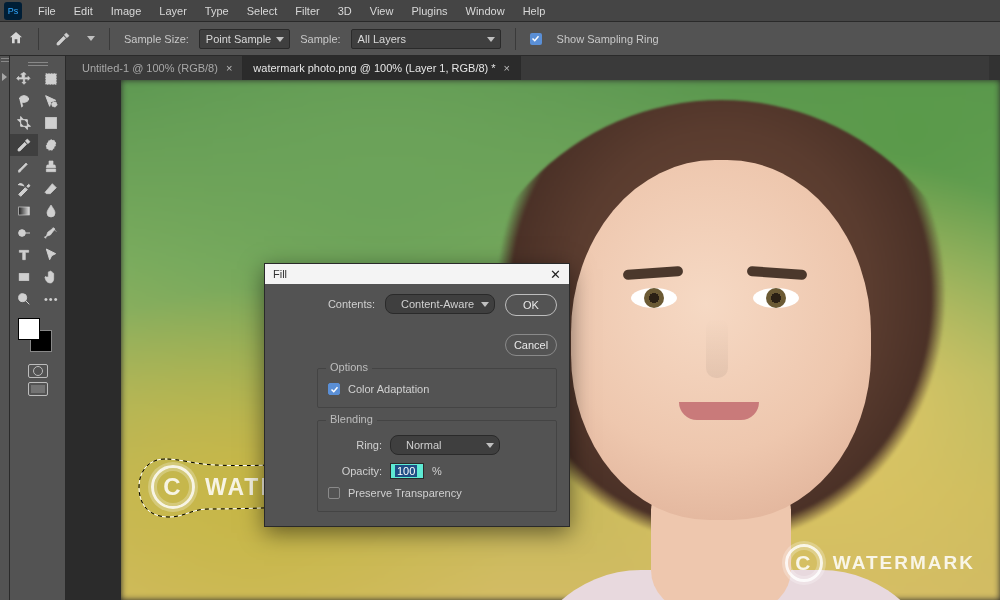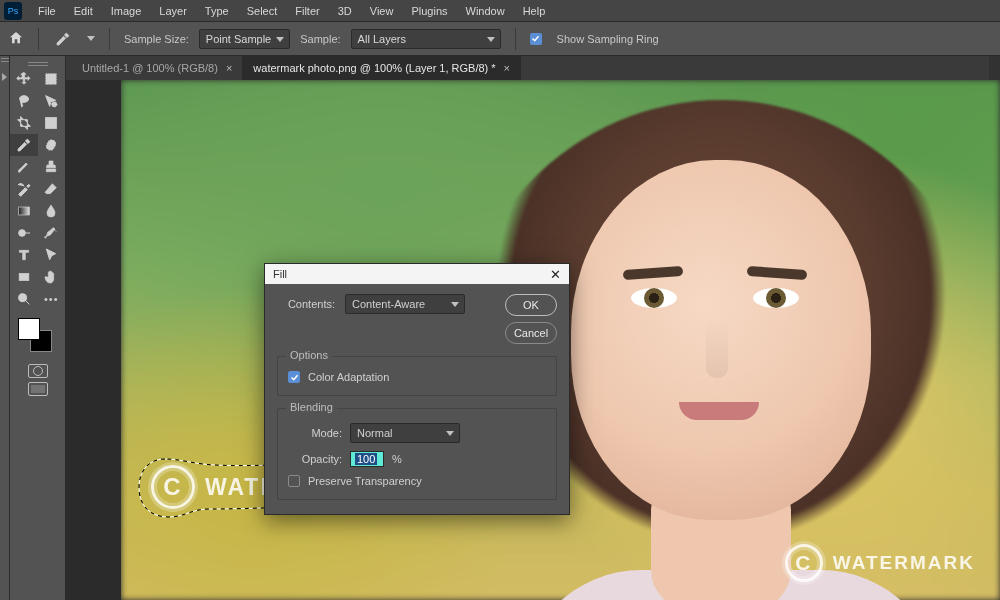--- a/index.html
+++ b/index.html
@@ -95,26 +95,26 @@
 
 .ants{position:absolute;left:14px;top:373px;width:260px;height:70px;pointer-events:none;}
 .ants svg{width:100%;height:100%;overflow:visible;}
 .ants path{fill:none;stroke:#000;stroke-width:1;stroke-dasharray:4 4;}
 .ants path.white{stroke:#fff;stroke-dashoffset:4;}
 
 
 .dialog{position:absolute;left:143px;top:183px;width:306px;background:#535353;border:1px solid #2a2a2a;box-shadow:0 6px 22px rgba(0,0,0,0.5);}
 .dlg-title{height:20px;background:#f4f4f4;color:#333;display:flex;align-items:center;justify-content:space-between;padding:0 8px;font-size:11px;}
 .dlg-close{font-size:13px;color:#222;cursor:default;}
-.dlg-body{padding:10px 12px 14px 12px;font-size:11px;color:#d0d0d0;}
+.dlg-body{padding:10px 12px 14px 12px;font-size:11px;color:#d0d0d0;margin-left:40px;}
 .dlg-row-top{display:flex;align-items:flex-start;gap:10px;}
 .contents-label{min-width:58px;text-align:right;line-height:20px;}
-.dlg-select{flex:1;position:relative;background:#3f3f3f;border:1px solid #2a2a2a;height:20px;padding:0 6px;display:flex;align-items:center;border-radius:2px;max-width:120px;}
+.dlg-select{flex:1;position:relative;background:#3f3f3f;border:1px solid #2a2a2a;height:20px;padding:0 15px;display:flex;align-items:center;border-radius:8px;max-width:120px;}
 .dlg-select .caret{position:absolute;right:5px;top:7px;}
-.dlg-btncol{display:flex;flex-direction:column;gap:6px;margin-left:auto;}
+.dlg-btncol{display:flex;flex-direction:column;gap:18px;margin-left:auto;}
 .pill{border:1px solid #8a8a8a;border-radius:12px;height:22px;min-width:52px;display:flex;align-items:center;justify-content:center;color:#e8e8e8;background:transparent;}
 .pill.primary{border-color:#bdbdbd;}
 .group{border:1px solid #444;border-radius:2px;padding:10px 10px 12px 10px;margin-top:12px;position:relative;background:#535353;}
 .group-title{position:absolute;left:8px;top:-8px;background:#535353;padding:0 4px;color:#bdbdbd;}
 .g-row{display:flex;align-items:center;gap:8px;margin-top:4px;}
 .g-row + .g-row{margin-top:8px;}
 .g-row label{min-width:50px;text-align:right;}
 .blend .g-row label{min-width:54px;}
 .num-edit{background:#5eead4;border:1px solid #2a2a2a;padding:1px 4px;color:#6bb2ff;min-width:34px;display:inline-flex;}
 .num-edit.sel span{background:#1f4f86;color:#fff;padding:0 2px;}
@@ -420,21 +420,21 @@
                   <path d="M2 6l3 3 5-6"></path>
                 </svg>
               </span>
             <span>Color Adaptation</span>
           </div>
         </div>
 
         <div class="group blend">
           <span class="group-title">Blending</span>
           <div class="g-row">
-            <label>Mode:</label>
+            <label>Ring:</label>
             <div class="dlg-select" style="max-width:110px">
               <span>Normal</span>
               <span class="caret"></span>
             </div>
           </div>
           <div class="g-row">
             <label>Opacity:</label>
             <span class="num-edit sel">
                 <span>100</span>
               </span>

